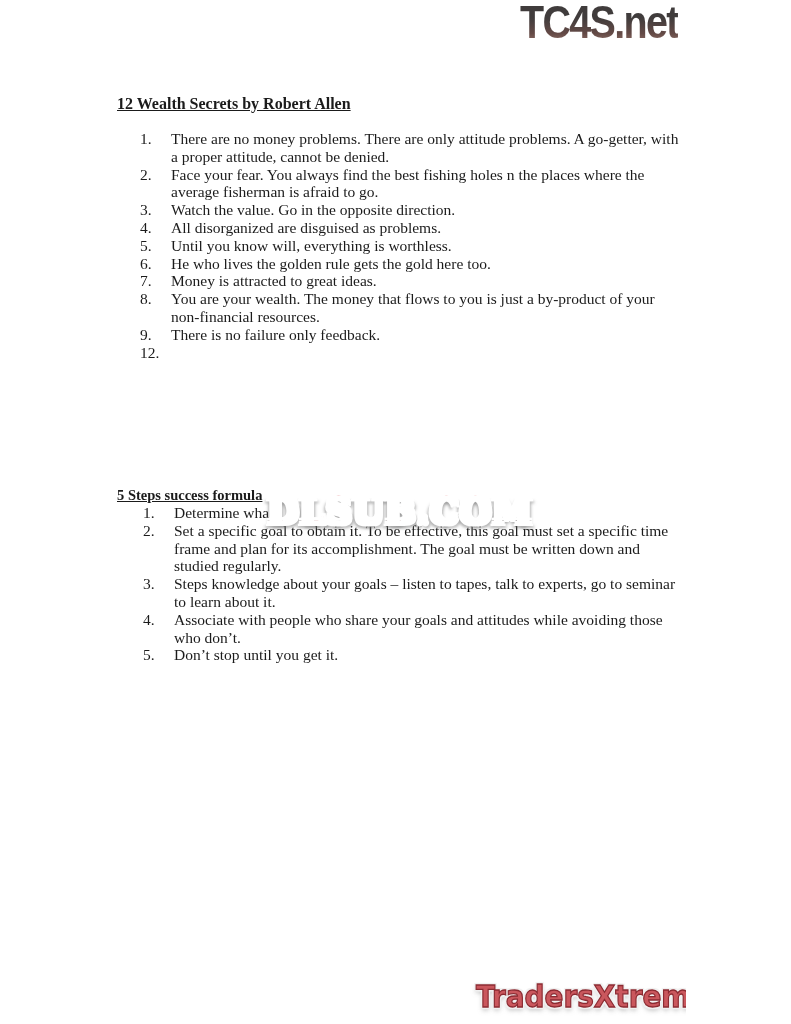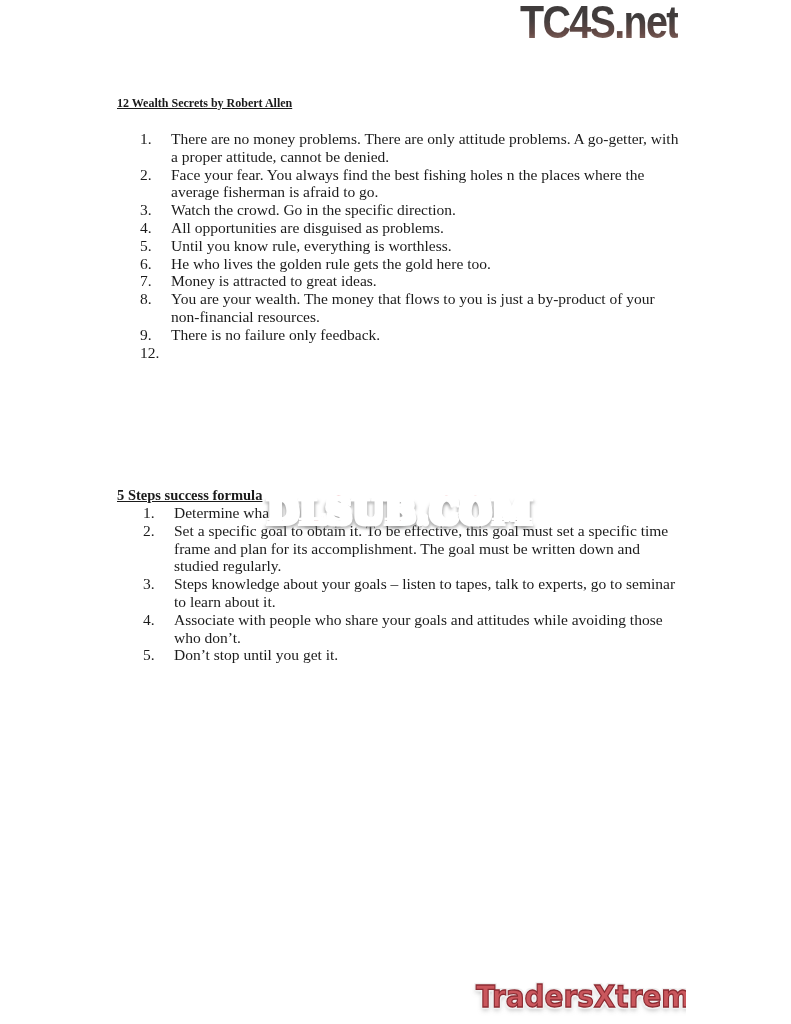--- a/index.html
+++ b/index.html
@@ -14,21 +14,21 @@
     position:absolute;top:-4px;right:8px;
     font-family:"Liberation Sans",sans-serif;font-weight:700;
     font-size:47px;line-height:52px;letter-spacing:-2px;white-space:nowrap;
     transform:scaleX(0.84);transform-origin:100% 0;
     background:linear-gradient(180deg,#403c3c 0%,#403c3c 42%,#644a46 72%,#9d7a70 96%);
     -webkit-background-clip:text;background-clip:text;color:transparent;
   }
 
   .title{
     position:absolute;left:117px;top:94px;margin:0;
-    font-size:12px;font-weight:700;line-height:19px;
+    font-size:16px;font-weight:700;line-height:19px;
     text-decoration:underline;white-space:nowrap;
   }
 
   .list{position:absolute;font-size:15.5px;line-height:17.8px;}
   .secrets{left:140px;top:130px;width:546px;}
   .steps{left:143px;top:504px;width:546px;}
   .row{display:flex;align-items:flex-start;}
   .num{flex:0 0 23px;}
   .txt{flex:1;max-width:514px;margin-left:8px;}
 
@@ -85,31 +85,31 @@
         <span class="txt">There are no money problems. There are only attitude problems. A go-getter, with a proper attitude, cannot be denied.</span>
       </div>
 
       <div class="row">
         <span class="num">2.</span>
         <span class="txt">Face your fear. You always find the best fishing holes n the places where the average fisherman is afraid to go.</span>
       </div>
 
       <div class="row">
         <span class="num">3.</span>
-        <span class="txt">Watch the crowd. Go in the specific direction.</span>
+        <span class="txt">Watch the value. Go in the opposite direction.</span>
       </div>
 
       <div class="row">
         <span class="num">4.</span>
-        <span class="txt">All opportunities are disguised as problems.</span>
+        <span class="txt">All disorganized are disguised as problems.</span>
       </div>
 
       <div class="row">
         <span class="num">5.</span>
-        <span class="txt">Until you know rule, everything is worthless.</span>
+        <span class="txt">Until you know will, everything is worthless.</span>
       </div>
 
       <div class="row">
         <span class="num">6.</span>
         <span class="txt">He who lives the golden rule gets the gold here too.</span>
       </div>
 
       <div class="row">
         <span class="num">7.</span>
         <span class="txt">Money is attracted to great ideas.</span>

